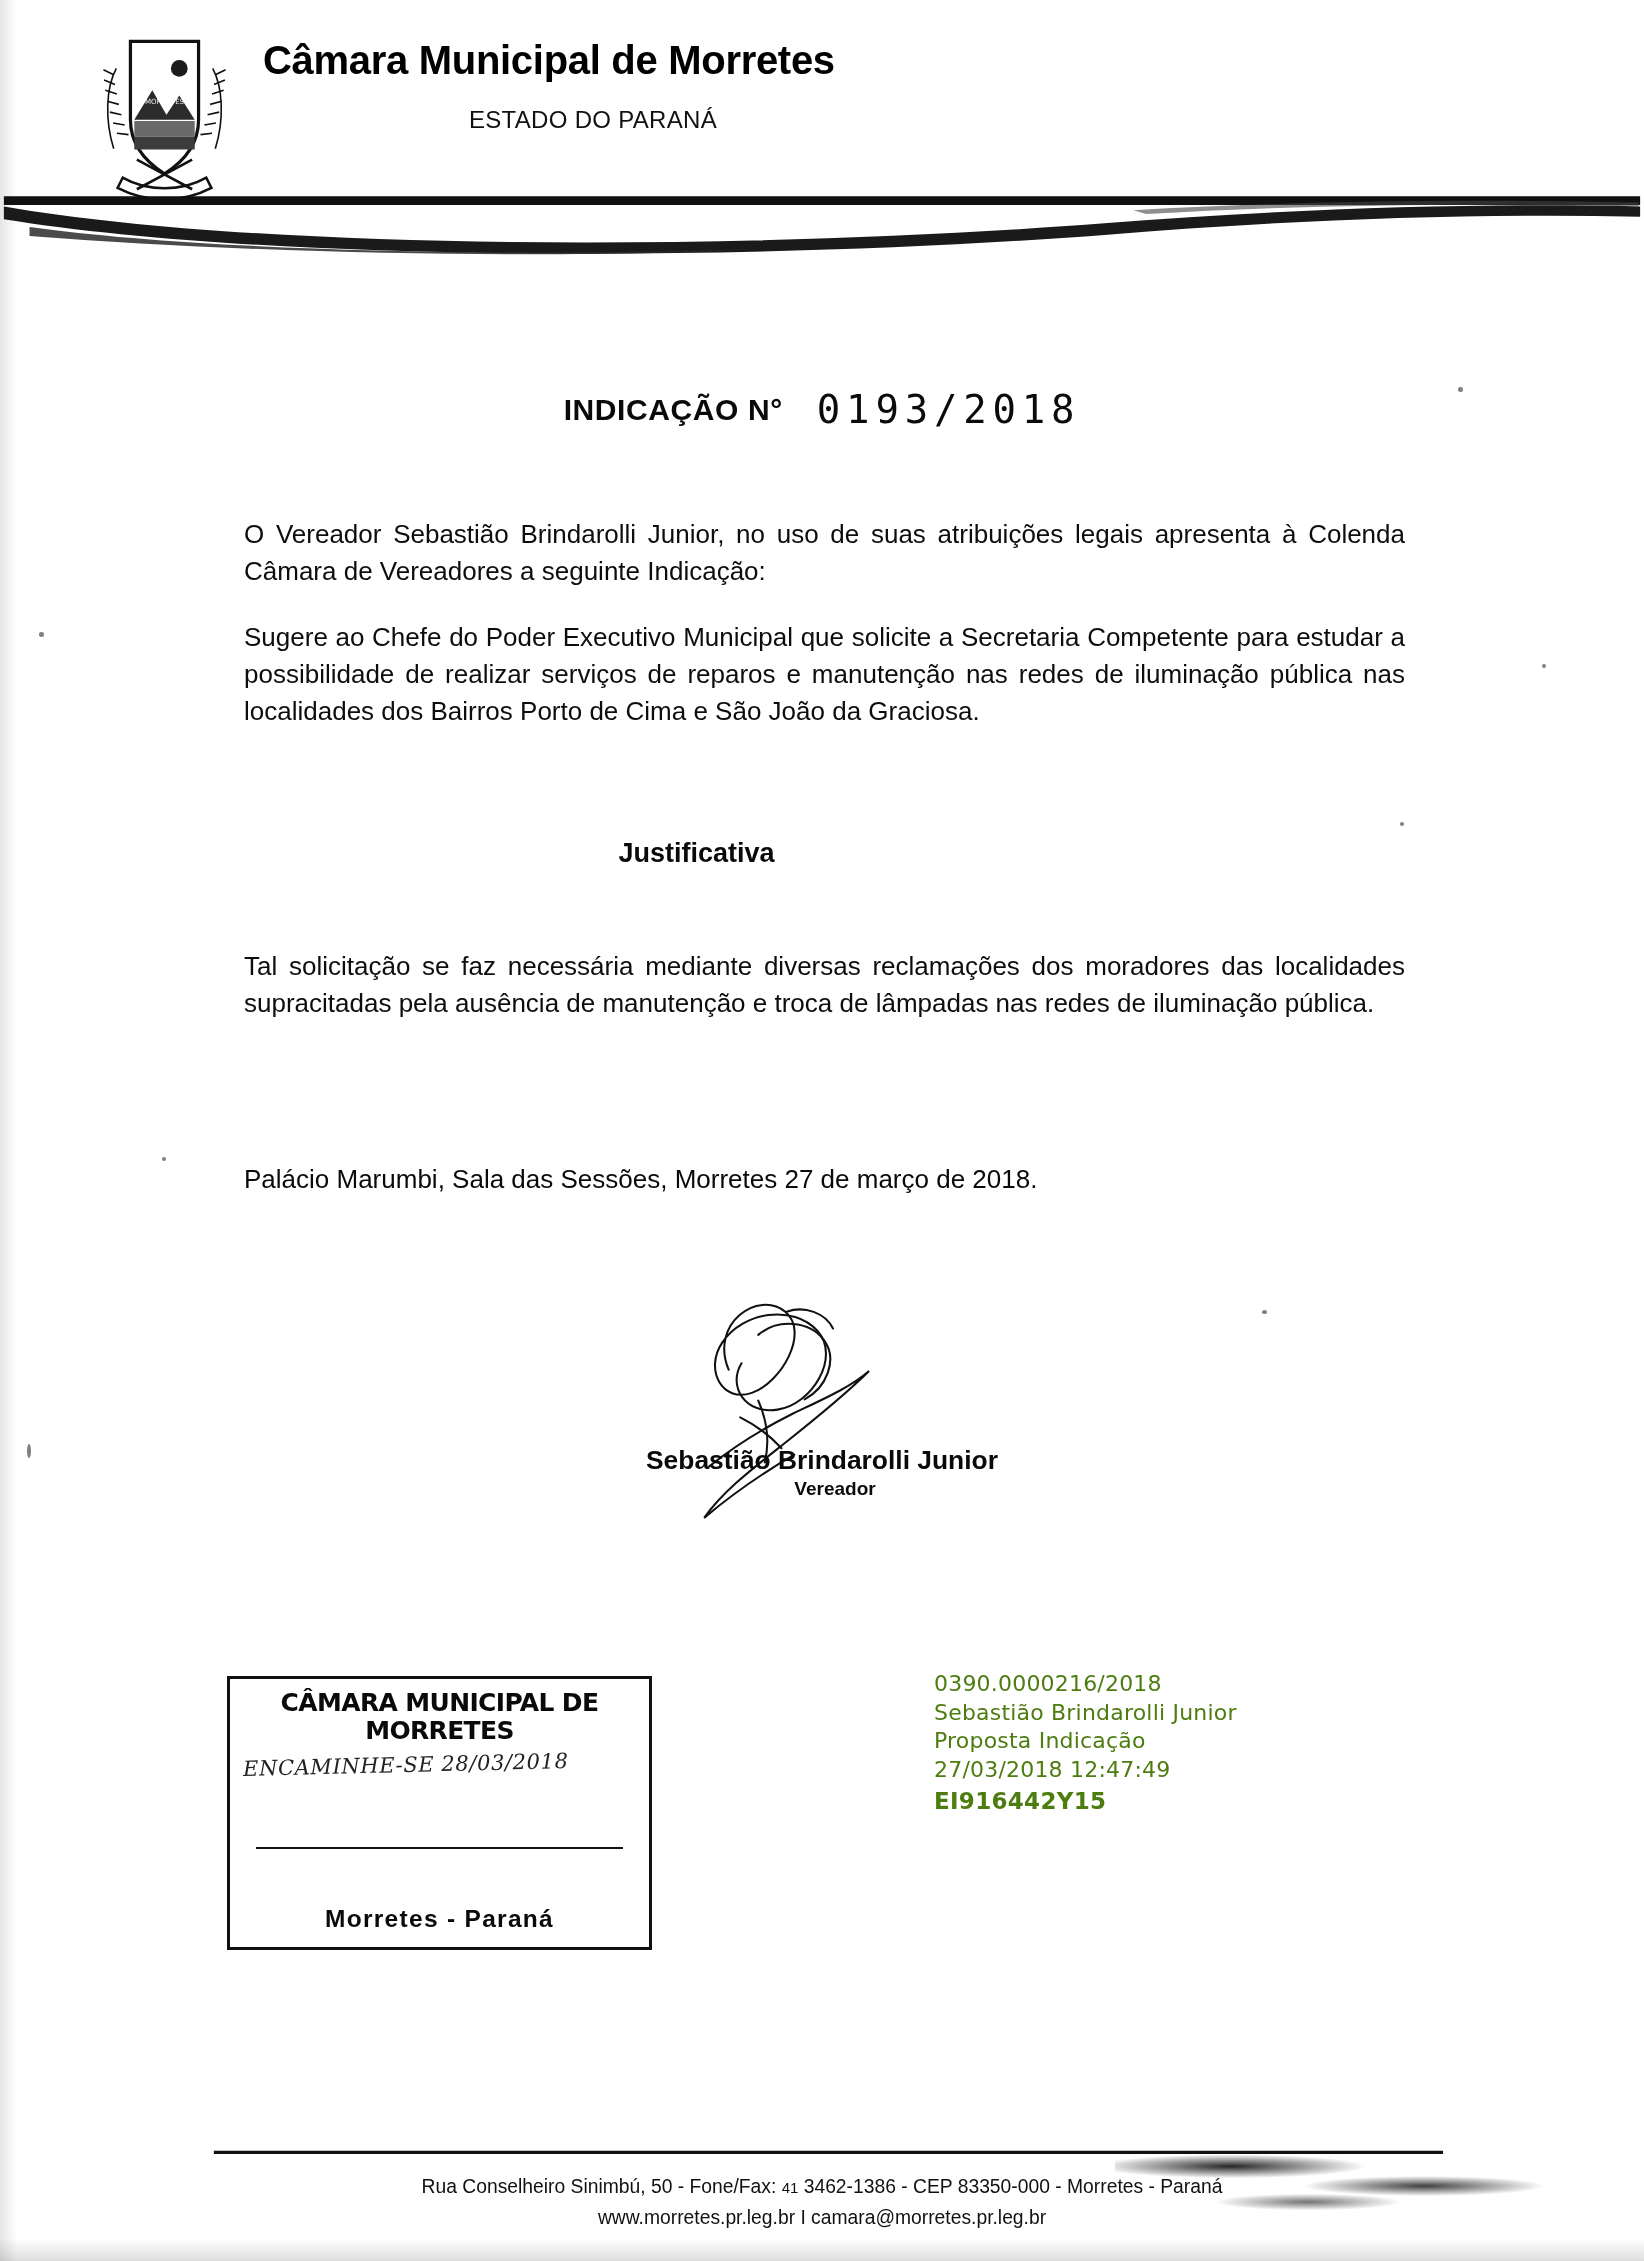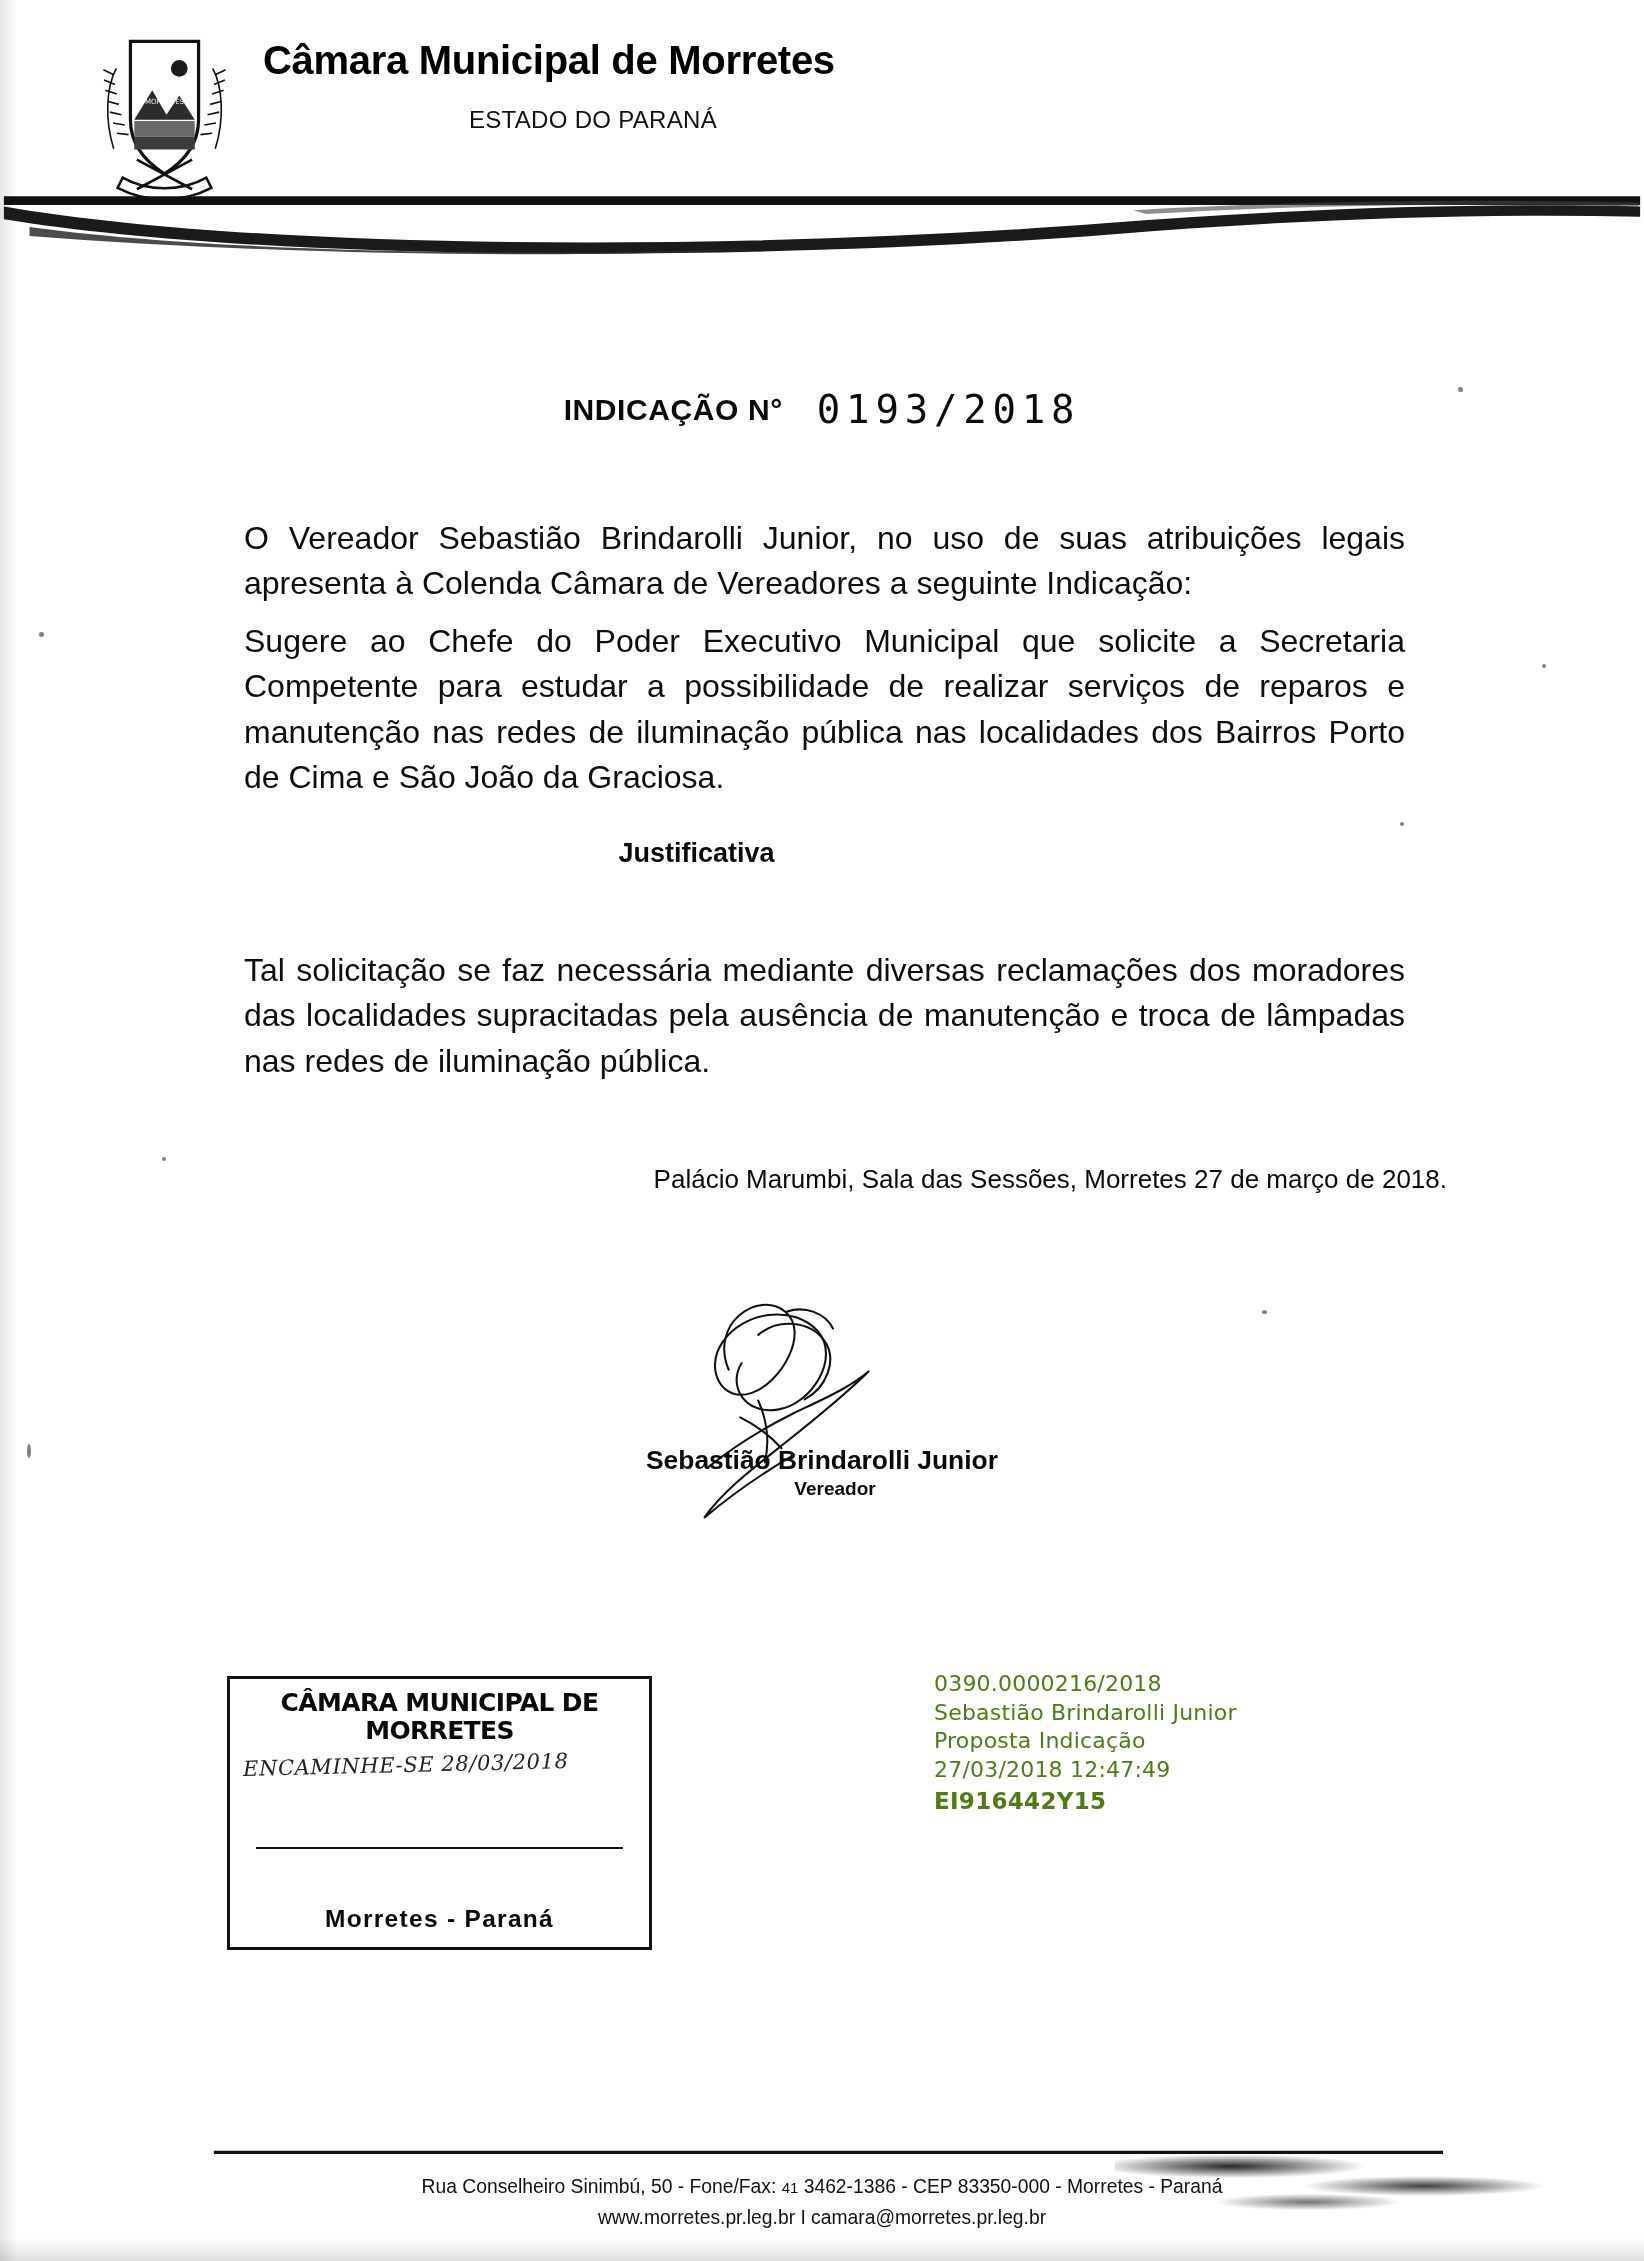--- a/index.html
+++ b/index.html
@@ -102,21 +102,21 @@
     font-size: 39px;
     letter-spacing: 5.8px;
     margin-left: 34px;
     vertical-align: middle;
   }
 
   .para {
     position: absolute;
     left: 244px;
     width: 1161px;
-    font-size: 32px;
+    font-size: 26px;
     line-height: 1.42;
     text-align: justify;
     color: #0d0d0d;
   }
   .p-intro { top: 516px; }
   .p-body  { top: 619px; }
   .p-just  { top: 948px; }
 
   .section-heading {
     position: absolute;
@@ -127,22 +127,21 @@
     font-size: 27px;
     font-weight: bold;
   }
 
   .place-date {
     position: absolute;
     left: 244px;
     top: 1164px;
     width: 1161px;
     font-size: 26px;
-    text-align: right;
-    margin-left: 42px;
+    text-align: left;
   }
 
   
   .signature-block {
     position: absolute;
     left: 0;
     top: 1444px;
     width: 1644px;
     text-align: center;
   }

